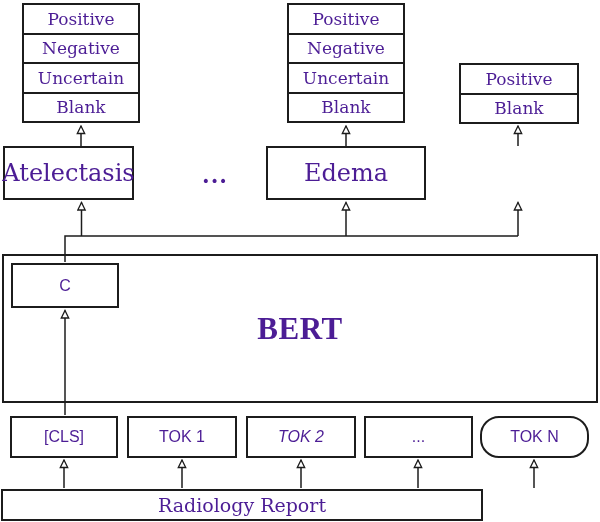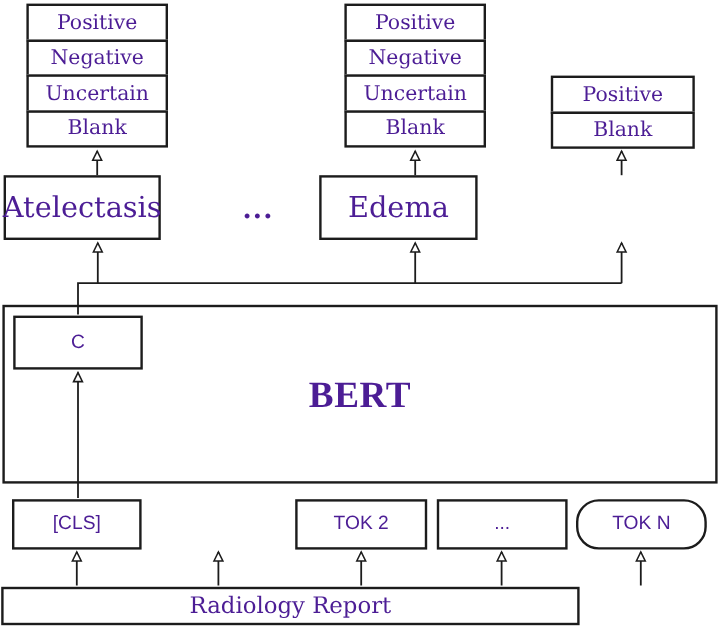--- a/index.html
+++ b/index.html
@@ -95,28 +95,29 @@
     <div class="stack-row">Blank</div>
   </div>
 
   <div class="stack" style="left:459px; top:63px; width:120px;">
     <div class="stack-row">Positive</div>
     <div class="stack-row">Blank</div>
   </div>
 
   <div class="box finding" style="left:3px; top:146px; width:131px; height:54px;">Atelectasis</div>
   <div class="ellipsis-findings">...</div>
-  <div class="box finding" style="left:266px; top:146px; width:132px; height:54px;">Edema</div>
+  <div class="box finding" style="left:266px; top:146px; width:160px; height:54px;">Edema</div>
 
   <div class="box bert-box"></div>
   <div class="bert-label">BERT</div>
   <div class="box c-box">C</div>
 
   <div class="box token" style="left:10px;  width:108px;">[CLS]</div>
-  <div class="box token" style="left:246px; width:110px;">TOK 2</div>
+  <div class="box token" style="left:127px; width:110px;">TOK 1</div>
+  <div class="box token" style="left:246px; width:110px;font-style:italic;">TOK 2</div>
   <div class="box token" style="left:364px; width:109px;">...</div>
   <div class="box token" style="left:480px; width:109px;border-radius:19px;">TOK N</div>
 
   <div class="box report-box">Radiology Report</div>
 
   <svg class="wires" width="600" height="522" viewBox="0 0 600 522">
     <defs>
       <marker id="ah" markerUnits="userSpaceOnUse" markerWidth="10" markerHeight="10" refX="8.5" refY="5" orient="auto">
         <path d="M1,1.3 L8.5,5 L1,8.7 Z" fill="#ffffff" stroke="#1c1c1c" stroke-width="1.3"></path>
       </marker>

